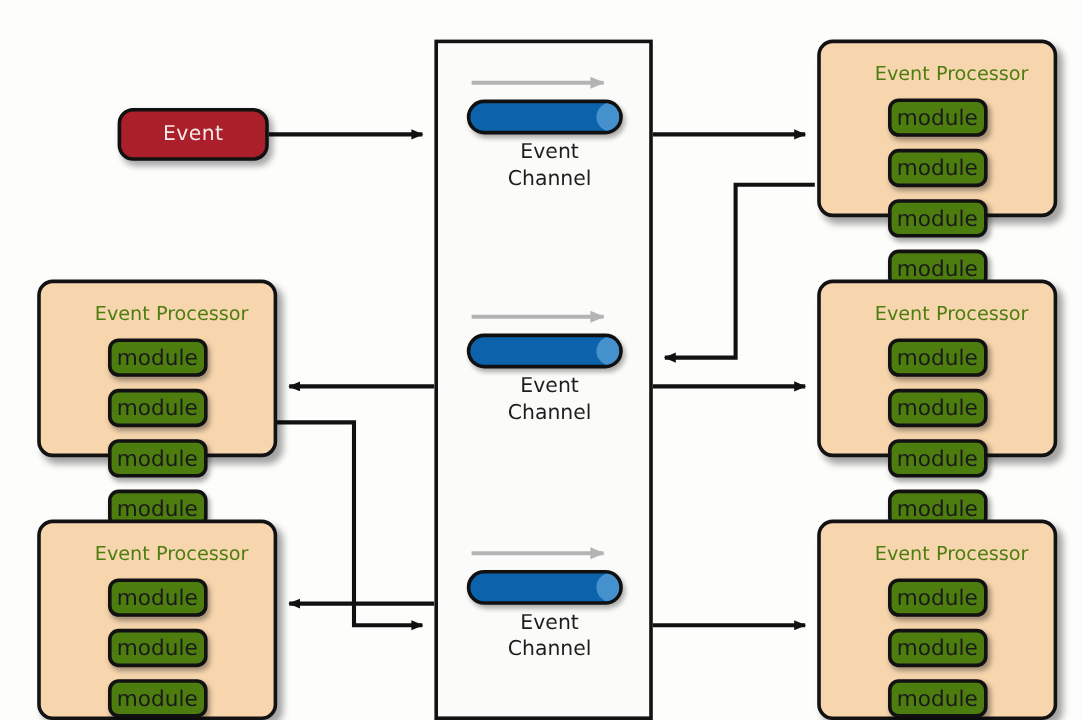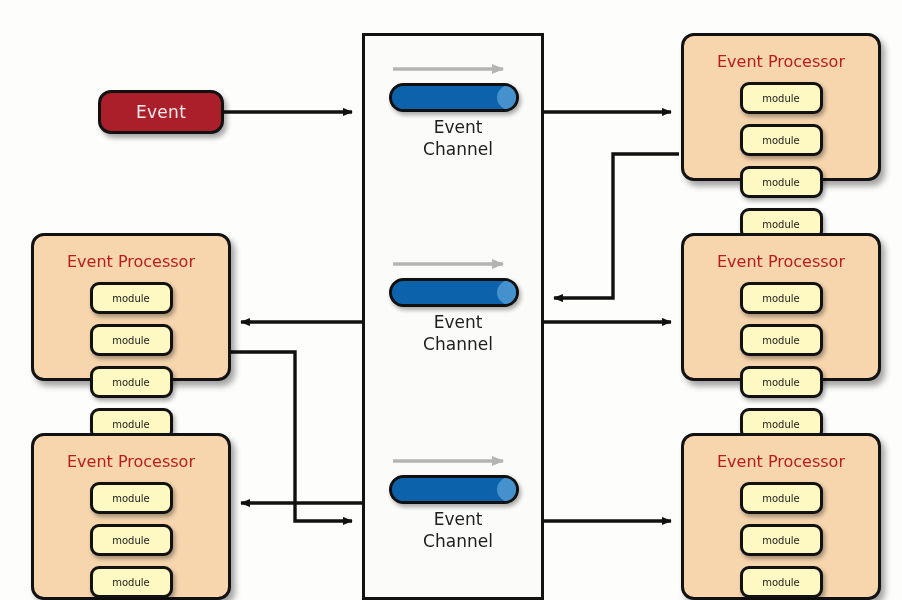--- a/index.html
+++ b/index.html
@@ -100,50 +100,50 @@
   .processor {
     position: absolute;
     box-sizing: border-box;
     background: #f7d6ae;
     border: 3px solid #121212;
     border-radius: 13px;
     box-shadow: 4px 5px 6px rgba(0,0,0,0.36);
   }
   .proc-title {
     position: absolute;
-    left: 0;
+    left: 12px;
     top: 16px;
     width: 100%;
     text-align: center;
-    color: #b91c1c;
+    color: #4d7c0f;
     font-size: 16px;
   }
   .mod-grid {
     position: absolute;
     left: 13px;
     top: 46px;
     right: 13px;
     display: flex;
     flex-wrap: wrap;
     gap: 10px 14px;
     justify-content: center;
   }
   .module {
     box-sizing: border-box;
     width: 83px;
     height: 32px;
-    background: #fef9c3;
+    background: #4d7c0f;
     border: 3px solid #111111;
     border-radius: 9px;
     box-shadow: 2px 3px 4px rgba(0,0,0,0.34);
     display: flex;
     align-items: center;
     justify-content: center;
     color: #1a1a1a;
-    font-size: 10px;
+    font-size: 18px;
   }
 </style>
 </head>
 <body>
 
 <div id="canvas">
 
   <svg id="wires" viewBox="0 0 902 600" xmlns="http://www.w3.org/2000/svg">
     <defs>
       <marker id="ah" markerWidth="11" markerHeight="11" refX="9.2" refY="4.2" orient="auto" markerUnits="userSpaceOnUse">

